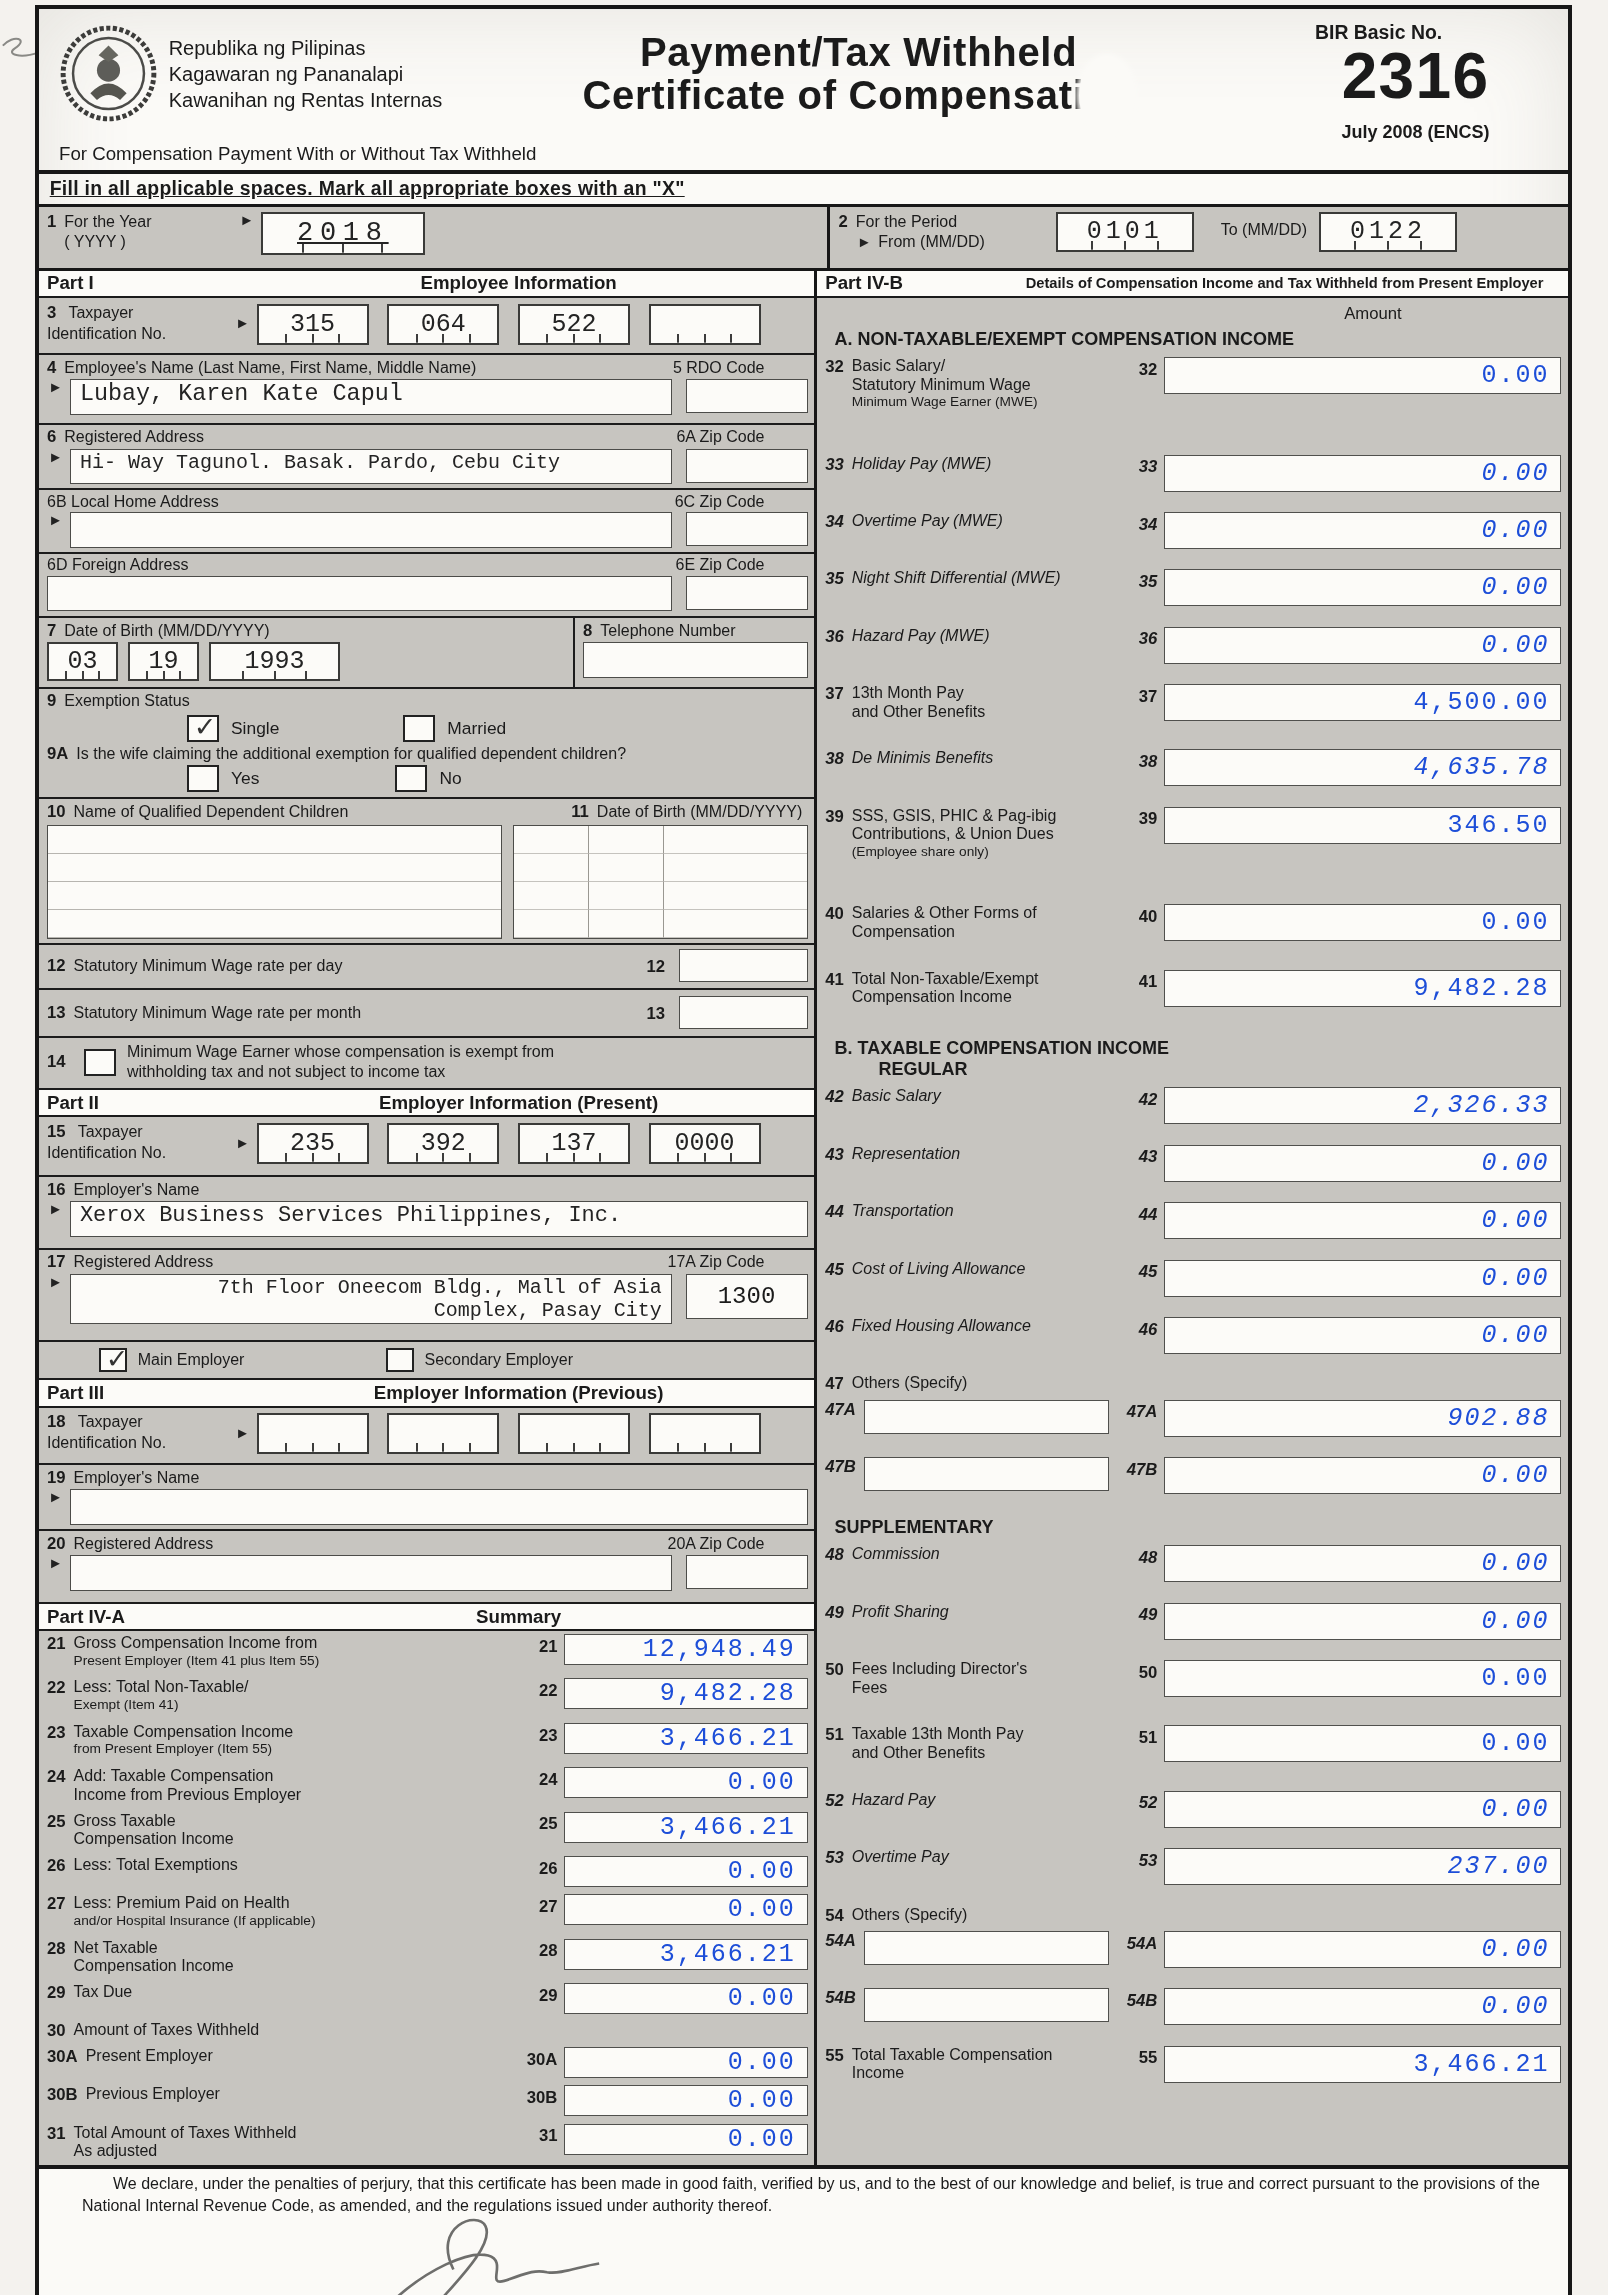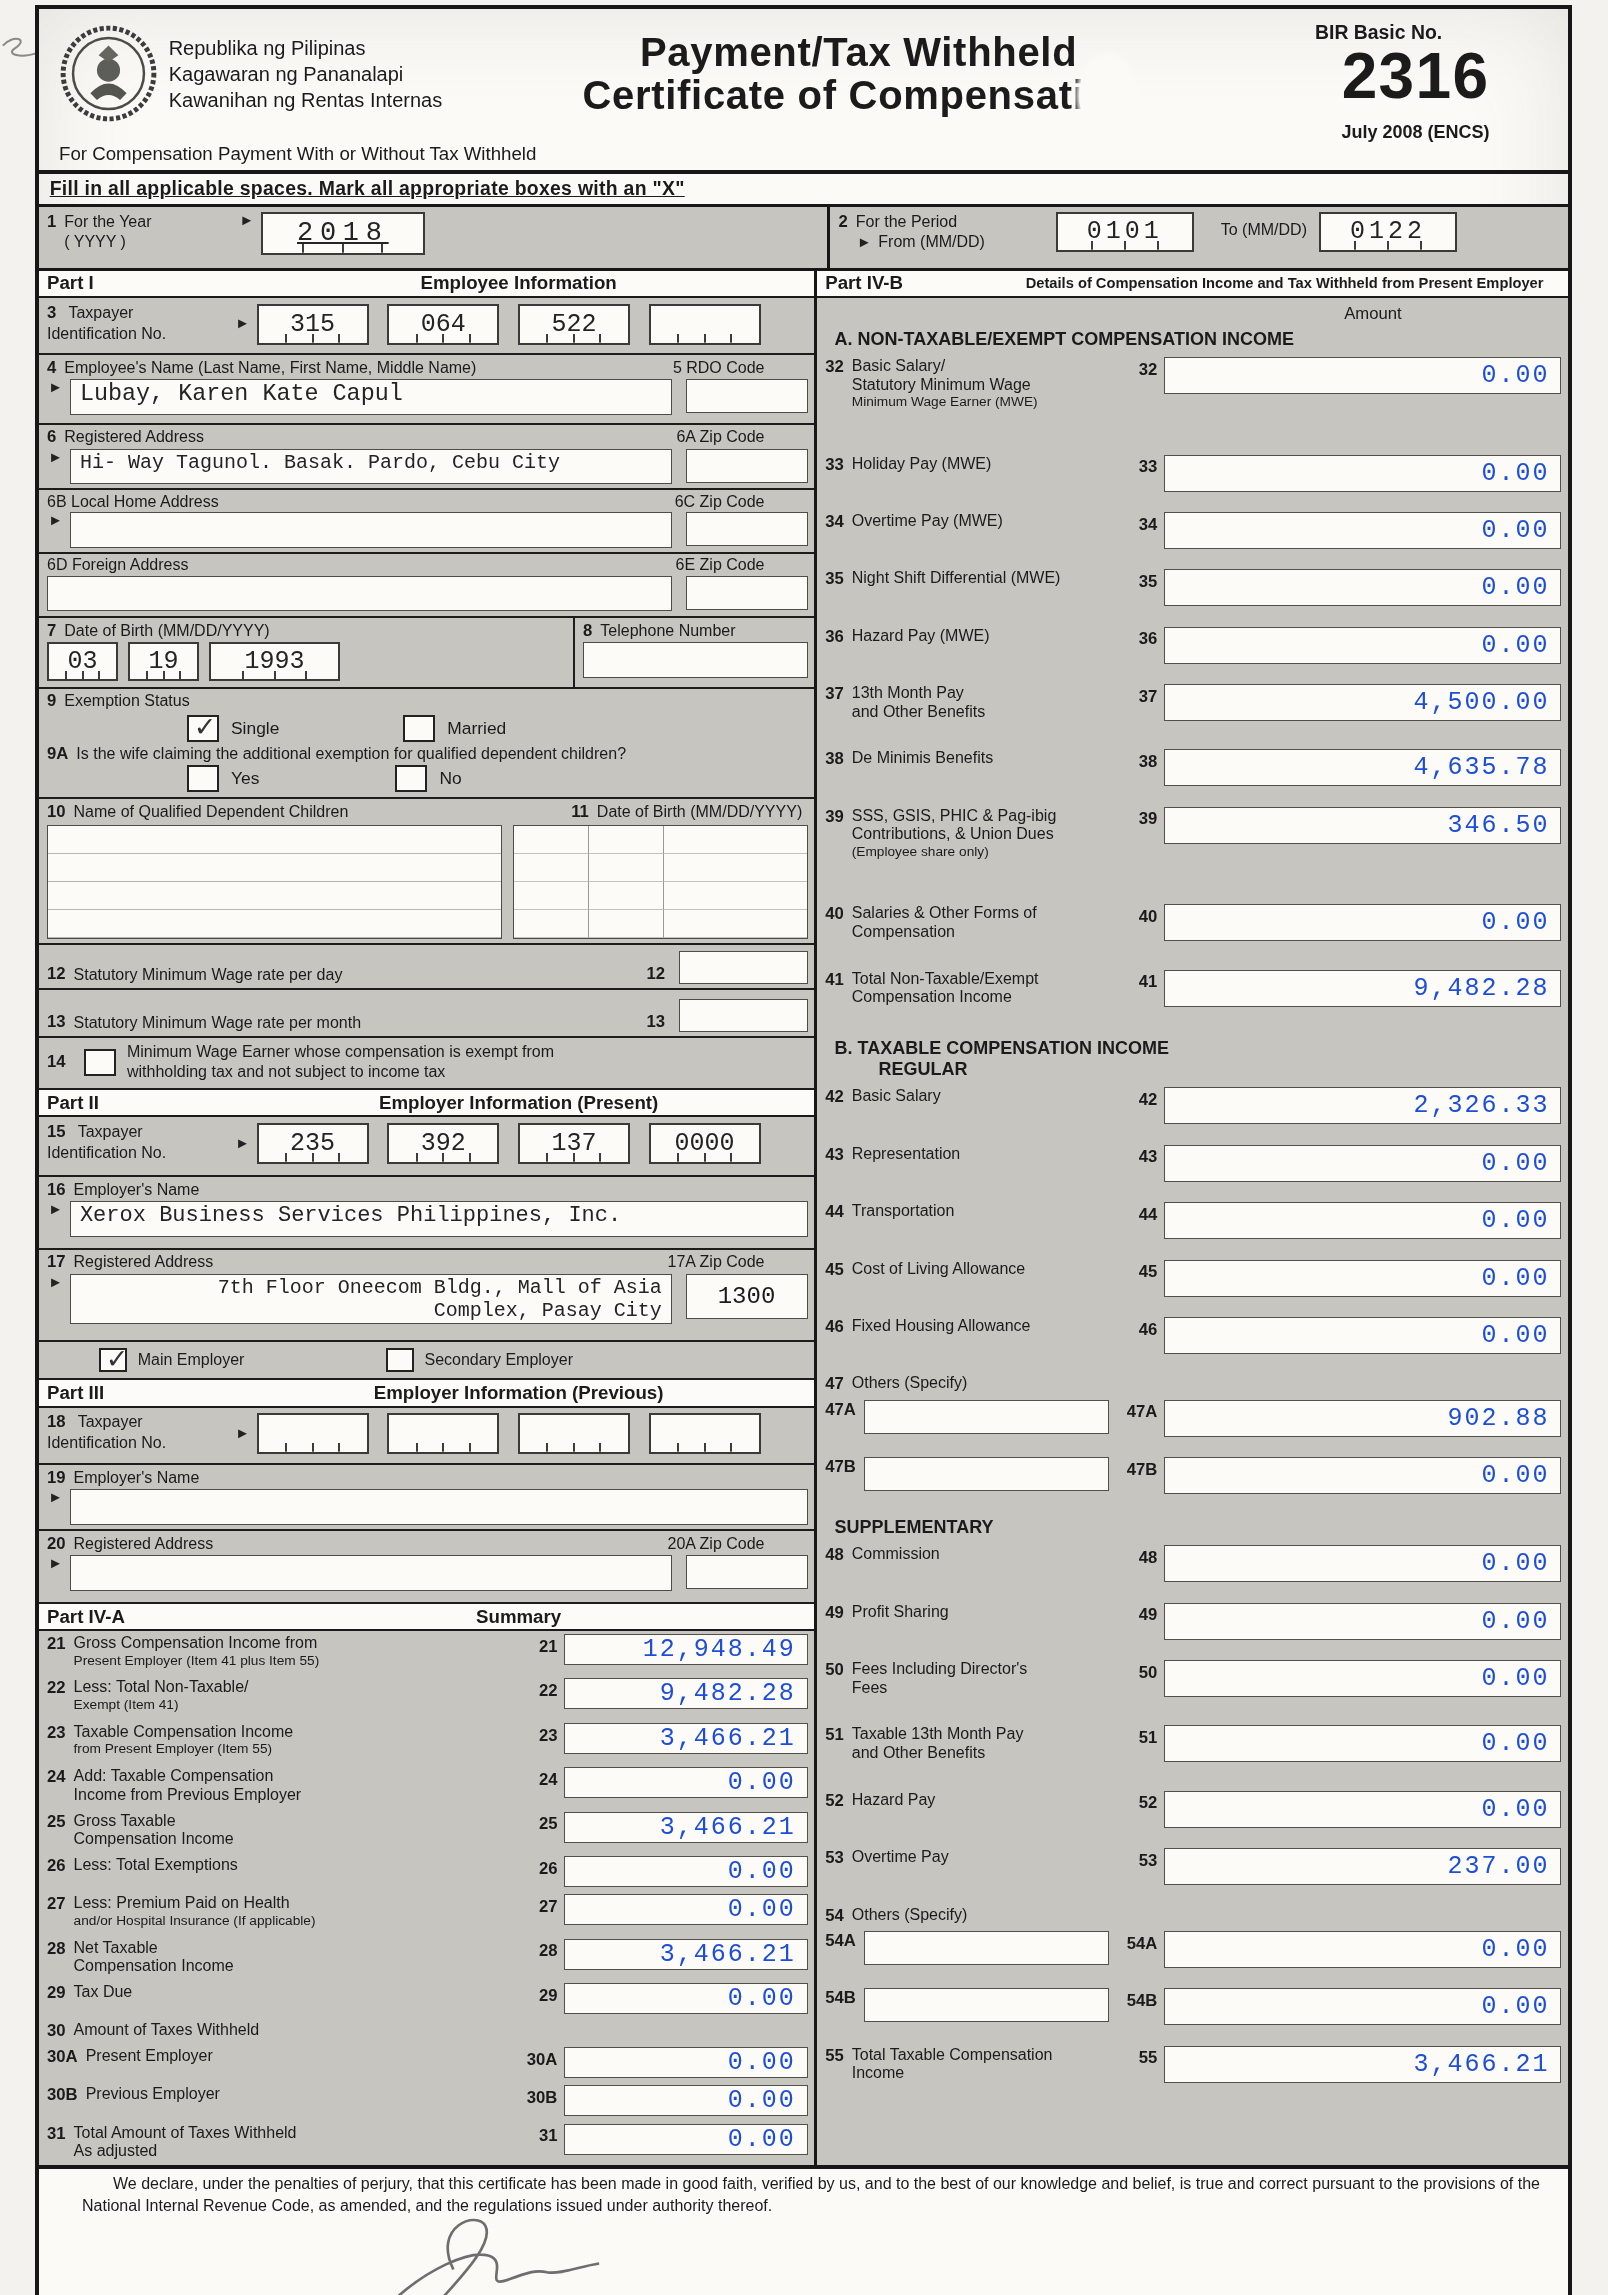--- a/index.html
+++ b/index.html
@@ -67,36 +67,36 @@
   .halfrow .h-r{flex:1;padding:2.7px 6.7px 5.3px 8px;}
   .cbline{display:flex;align-items:center;gap:12px;margin:4px 0 1.3px 140px;font-size:17.4px;}
   .cbline .gap{width:100px;}
   .dep-body{display:flex;gap:10.7px;margin-top:2.7px;}
   .dep-box{flex:1.55;background:#fcfbf8;border:1.3px solid #4c4c49;height:112px;
            background-image:repeating-linear-gradient(to bottom,transparent 0 27px,#b7b5b0 27px 28px);}
   .dep-grid{flex:1;border:1.3px solid #4c4c49;background:#fcfbf8;display:grid;
             grid-template-columns:1fr 1fr 1.9fr;grid-template-rows:repeat(4,1fr);height:112px;}
   .dep-grid i{border-right:1.3px solid #9a9892;border-bottom:1.3px solid #c5c3be;}
   .dep-grid i:nth-child(3n){border-right:none;}
-  .smwrow{display:flex;align-items:flex-end;}
+  .smwrow{display:flex;align-items:center;}
   .smwbox{width:127px;height:31px;background:#fcfbf8;border:1.3px solid #4c4c49;margin-left:6.7px;flex:none;}
   
   .amt-row{display:flex;align-items:flex-start;padding:2.7px 6.7px 2.7px 8px;}
   .amt-row .lt{flex:1;}
   .ll{font-size:16px;line-height:1.16;}
   .ll.sm{font-size:13.7px;}
   .ref{font-weight:bold;font-size:16.7px;margin:2.7px 6.7px 0 4px;min-width:39px;text-align:right;flex:none;}
   .abox{background:#fcfbf8;border:1.3px solid #50504d;display:flex;align-items:center;
         justify-content:flex-end;padding:0 10.7px;flex:none;}
   .aval{font-family:"Liberation Mono",monospace;font-size:25px;color:#1d4ed8;letter-spacing:2px;}
   #summary-rows .abox{width:220px;min-height:29px;}
   #detail-rows .abox{width:374px;min-height:35px;}
   .col-l .amt-row.l1{min-height:33px;}
   .col-l .amt-row.l2{min-height:39px;}
-  .col-r .amt-row.l1{min-height:52px;}
+  .col-r .amt-row.l1{min-height:52px;font-style:italic;}
   .col-r .amt-row.l2{min-height:60px;}
   .col-r .amt-row.l3{min-height:92px;}
   .note-row{display:flex;padding:2.7px 6.7px 1.3px 8px;font-size:16px;min-height:21.4px;}
   .sec-row{padding:5.3px 6.7px 4px 17.4px;font-weight:bold;font-size:18px;line-height:1.2;}
   .sec-row .sec-l:nth-child(2){margin-left:44px;}
   .amt-head-row{width:374px;margin-left:auto;margin-right:8px;text-align:center;font-size:16.7px;padding-top:5.3px;}
   .spec-box{flex:1;max-width:45%;background:#fcfbf8;border:1.3px solid #50504d;min-height:32px;margin-right:5.3px;}
   
   .sigzone{position:relative;height:275px;background:#fbfaf7;border-bottom:3.3px solid #171717;flex:none;}
   .decl-p{position:absolute;left:43px;right:24px;top:4px;font-size:16px;line-height:1.35;text-indent:31px;}

